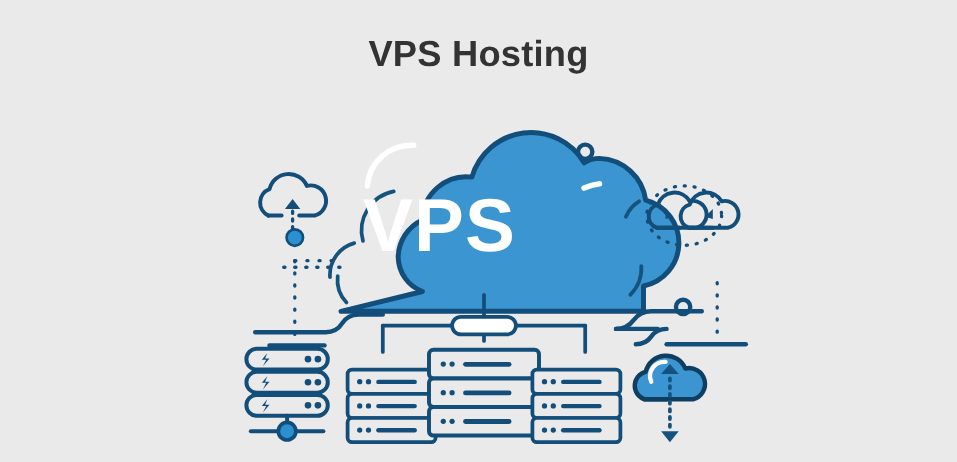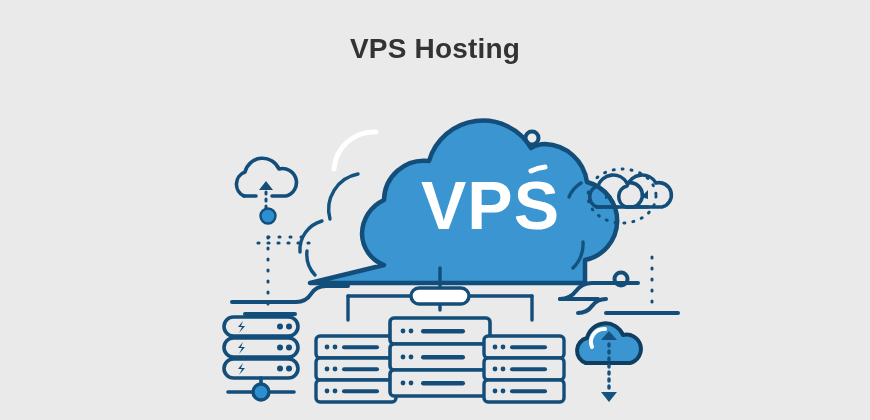--- a/index.html
+++ b/index.html
@@ -18,39 +18,39 @@
     height: 420px;
     background: #eaeaea;
   }
   #page-title {
     position: absolute;
     left: 0;
     top: 26px;
     width: 870px;
     text-align: center;
     font-family: "Liberation Sans", sans-serif;
-    font-size: 28px;
+    font-size: 33px;
     font-weight: bold;
     color: #333333;
     letter-spacing: 0.2px;
     line-height: 46px;
   }
   #illustration {
     position: absolute;
     left: 0;
     top: 0;
     width: 870px;
     height: 420px;
   }
   #cloud-wordmark {
     position: absolute;
     left: 330px;
     top: 168px;
     width: 230px;
-    text-align: right;
+    text-align: left;
     font-family: "Liberation Sans", sans-serif;
     font-size: 68px;
     font-weight: bold;
     color: #ffffff;
     letter-spacing: 1px;
     line-height: 74px;
     pointer-events: none;
   }
 </style>
 </head>

